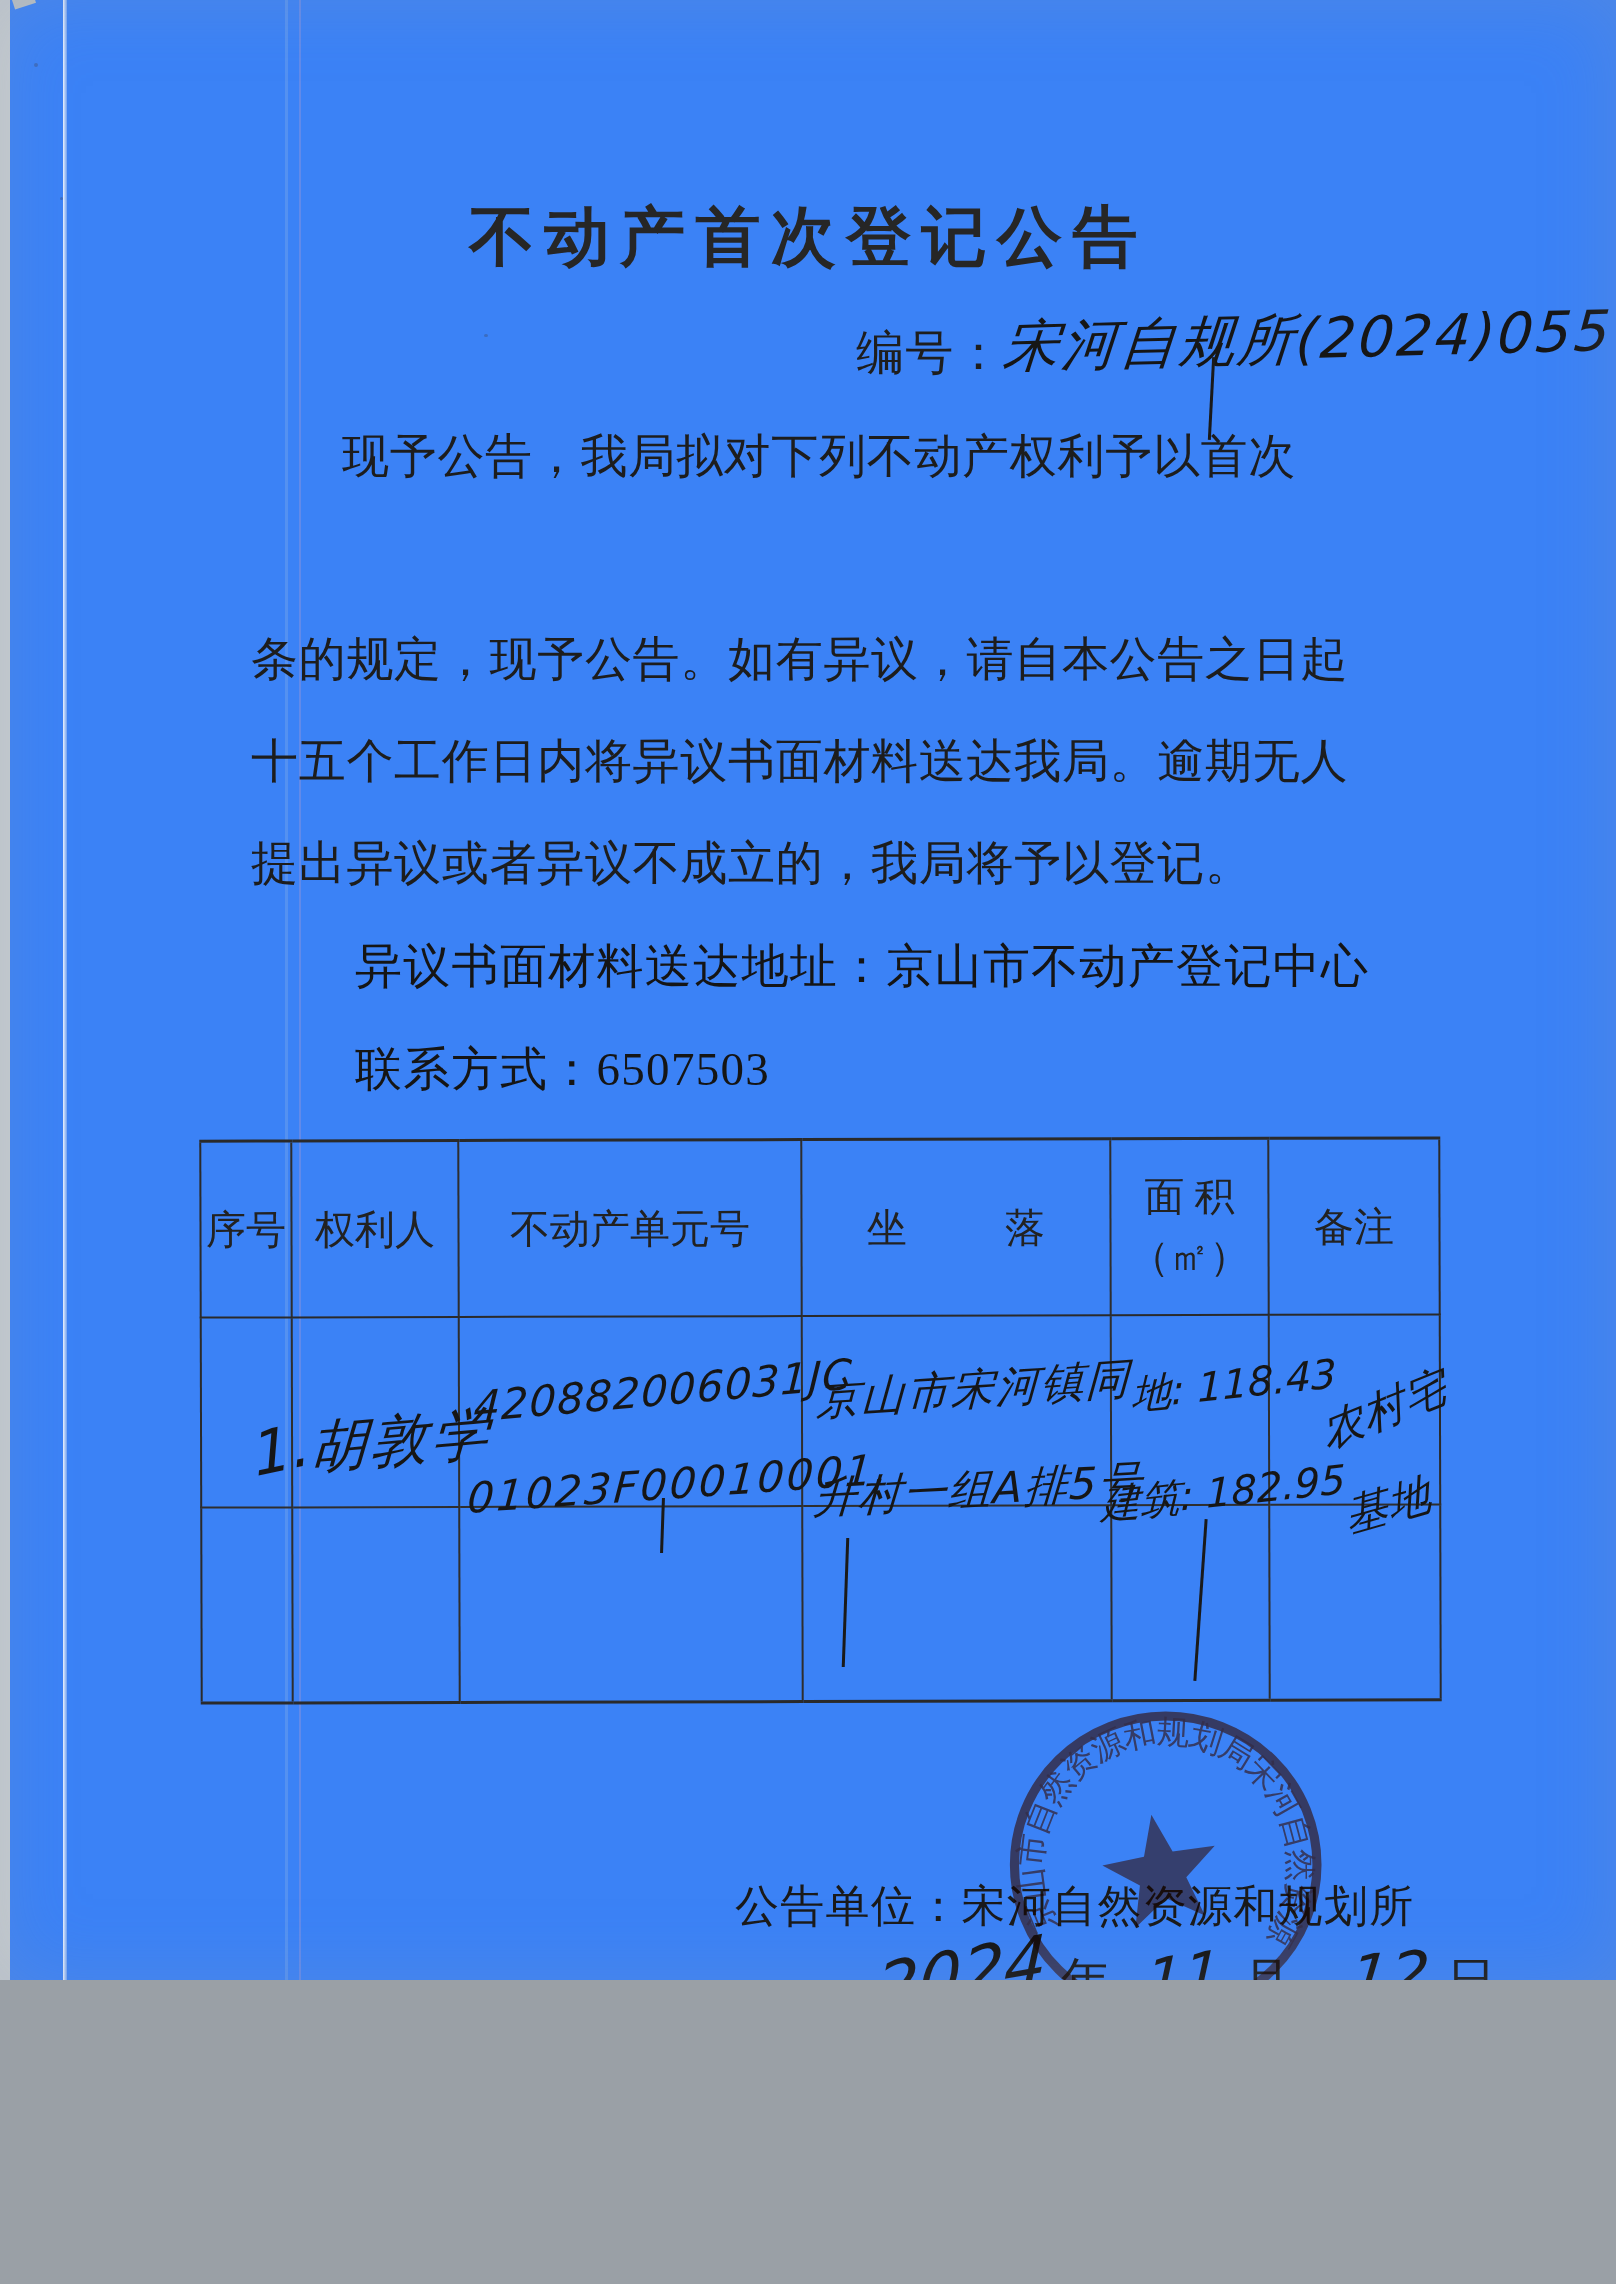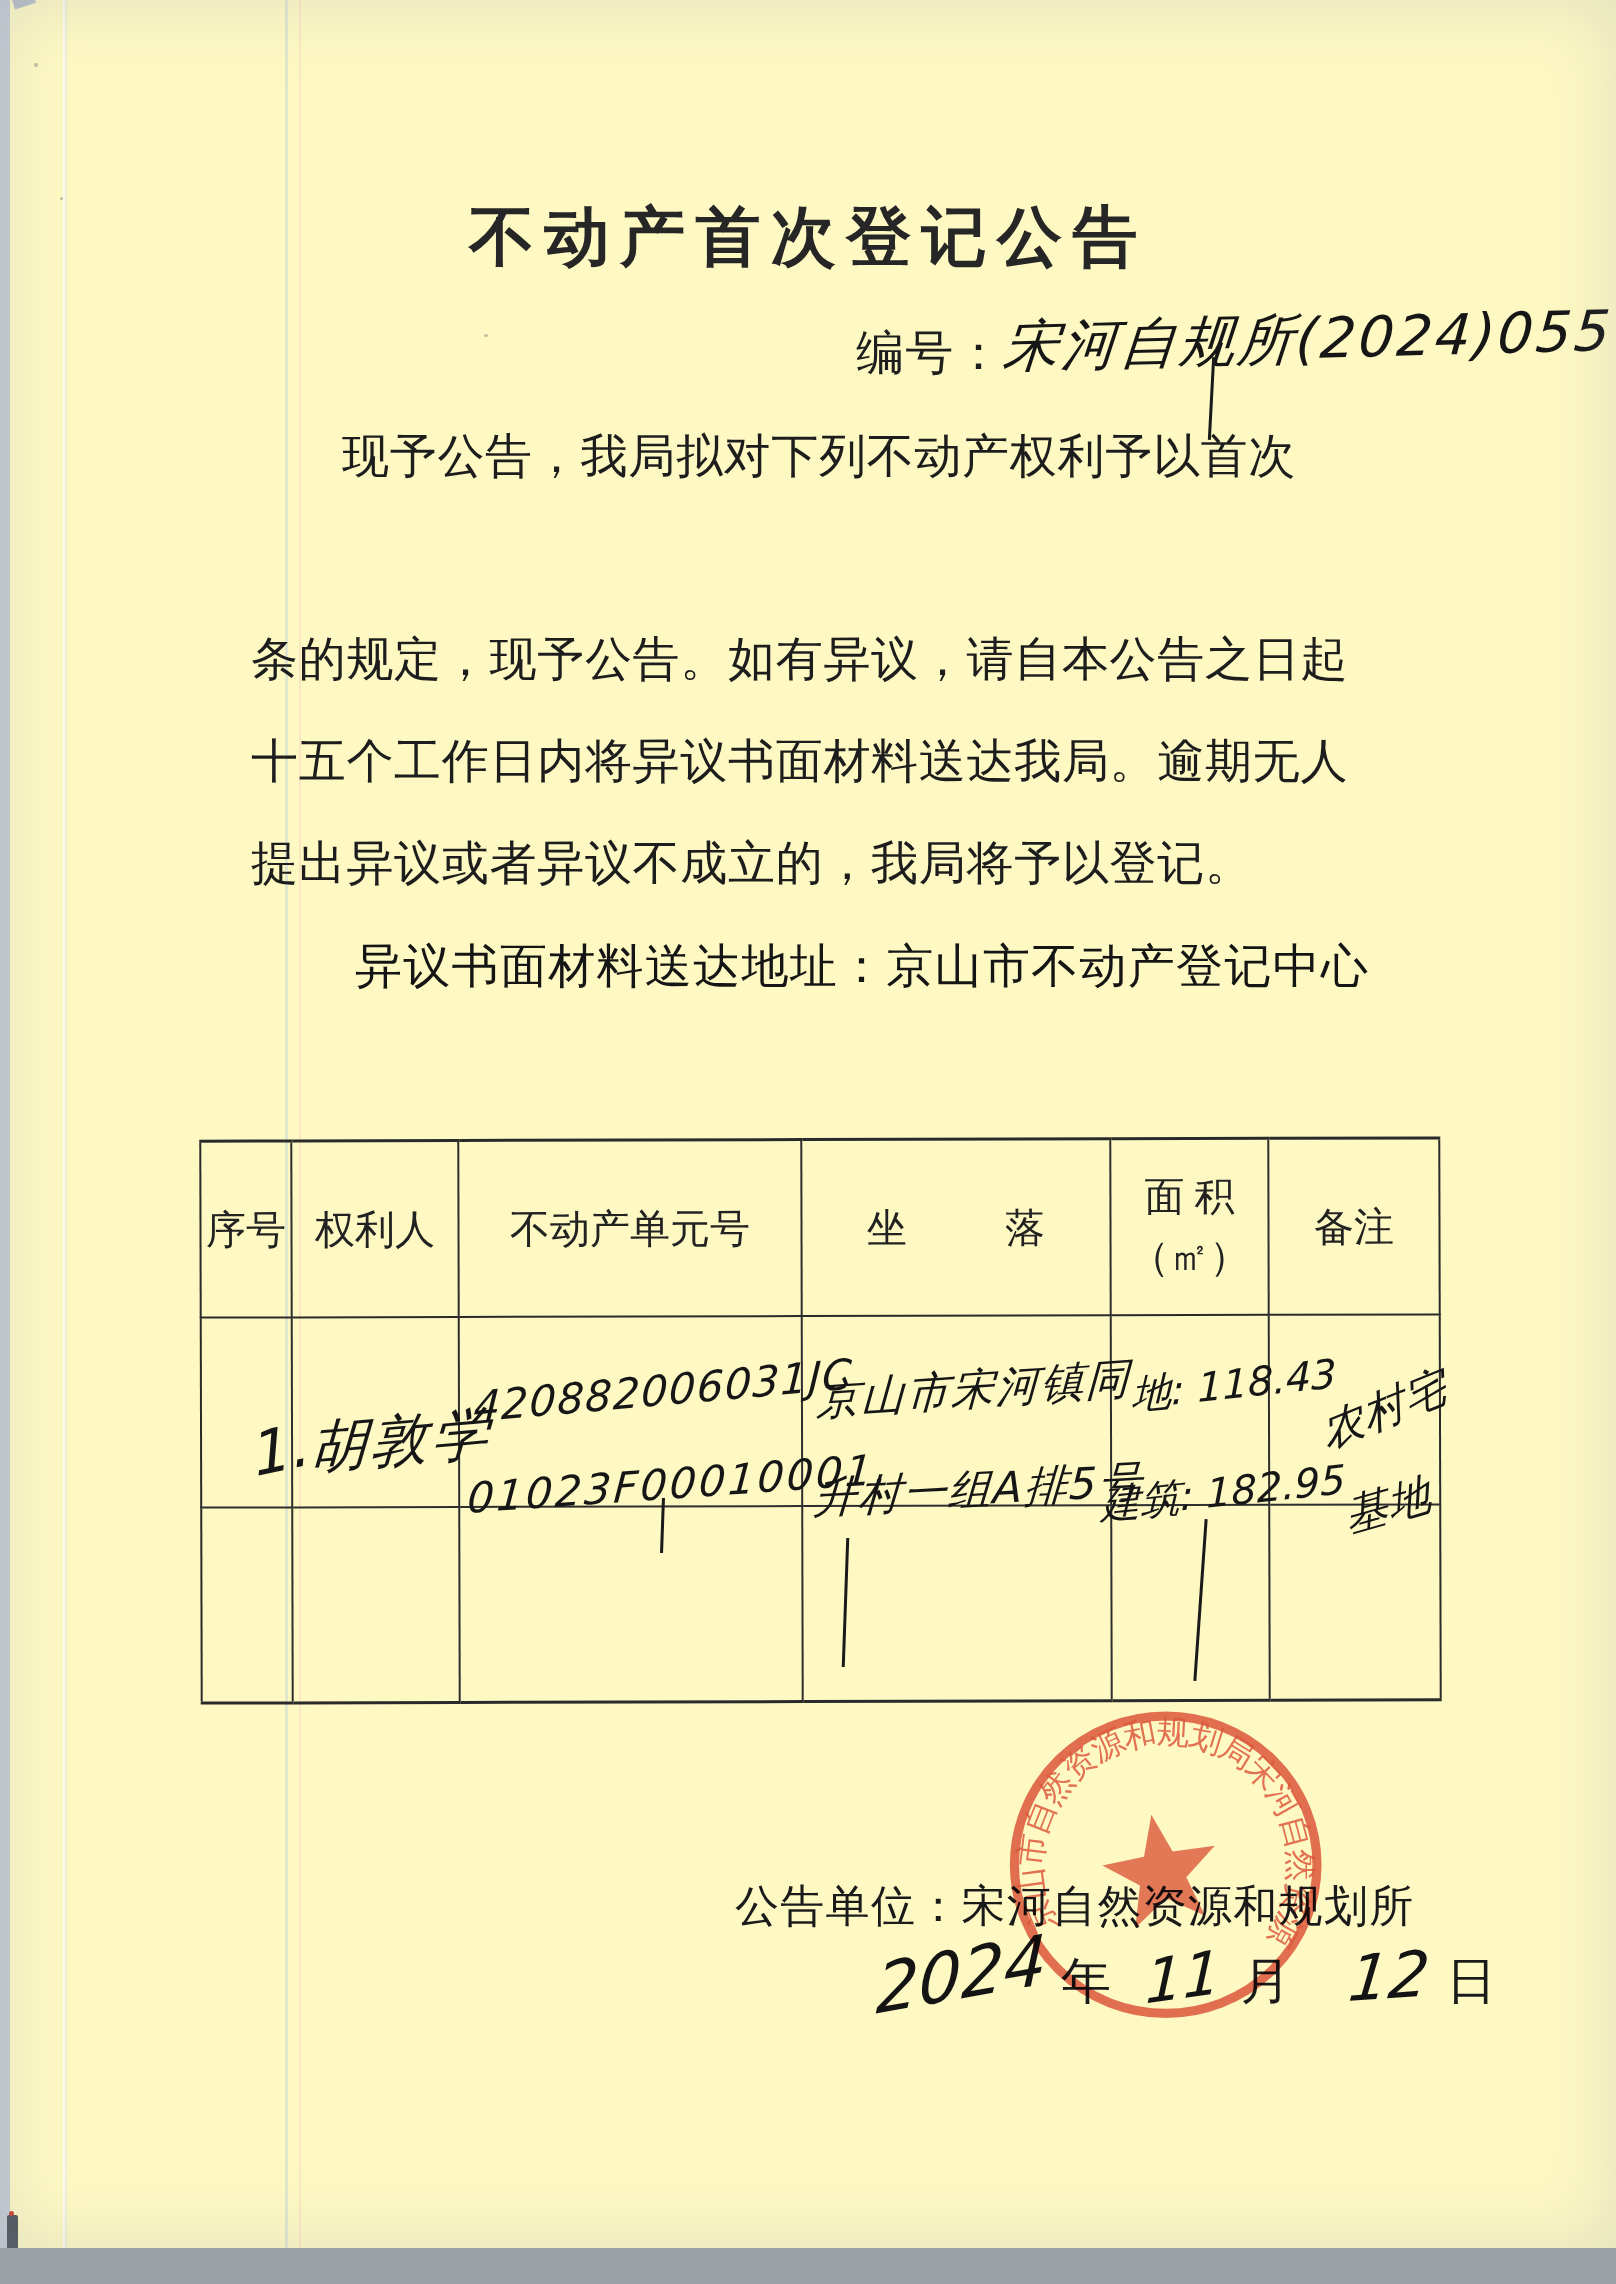--- a/index.html
+++ b/index.html
@@ -1,18 +1,18 @@
 <!DOCTYPE html>
 <html style="font-size:10.4px"><head>
 <meta charset="utf-8">
 <style>
   html,body{margin:0;padding:0;background:#9aa0a6;}
   .page{
-    position:relative;width:1617px;height:2248px;overflow:hidden;
-    background:#fef9c3;
+    position:relative;width:1617px;height:1980px;overflow:hidden;
+    background:#3b82f6;
     font-family:"Liberation Serif","DejaVu Serif",serif;
     color:#1e1e1e;
   }
   
   .scan-strip{position:absolute;left:0;top:0;width:10.4px;height:2284px;background:#c6ccd0;}
   .paper-fold{position:absolute;left:63px;top:0;width:3.9px;height:2284px;background:linear-gradient(90deg,rgba(255,255,255,.9),rgba(210,216,228,.35));}
   .streak-blue{position:absolute;left:285px;top:0;width:2.6px;height:2284px;background:rgba(150,185,230,.28);}
   .streak-pink{position:absolute;left:299px;top:0;width:2px;height:2284px;background:rgba(235,170,185,.22);}
   .corner-notch{position:absolute;left:11.7px;top:0;width:22px;height:10.4px;background:#b9c0c4;transform:rotate(-18deg);transform-origin:left top;}
   .edge-mark{position:absolute;left:6.5px;top:2215px;width:11.7px;height:38px;background:#4e5458;border-radius:2px;}
@@ -109,20 +109,21 @@
 
   <div class="docno">编号：</div>
   <div class="hw hw-docno">宋河自规所(2024)055号.</div>
   <div class="flourish f-docno"></div>
 
   <div class="body-line b1">现予公告，我局拟对下列不动产权利予以首次</div>
   <div class="body-line b3">条的规定，现予公告。如有异议，请自本公告之日起</div>
   <div class="body-line b4">十五个工作日内将异议书面材料送达我局。逾期无人</div>
   <div class="body-line b5">提出异议或者异议不成立的，我局将予以登记。</div>
   <div class="bold-line b6">异议书面材料送达地址：京山市不动产登记中心</div>
+  <div class="bold-line b7">联系方式：6507503</div>
 
   <table class="reg-table">
     <tbody>
         <tr class="hdr">
       <th style="width:89px;height:174px;">序号</th>
       <th style="width:165px;">权利人</th>
       <th style="width:341px;margin-top:9px;">不动产单元号</th>
       <th style="width:307px;">
         <div class="hdr-loc">
           <span>坐</span>

